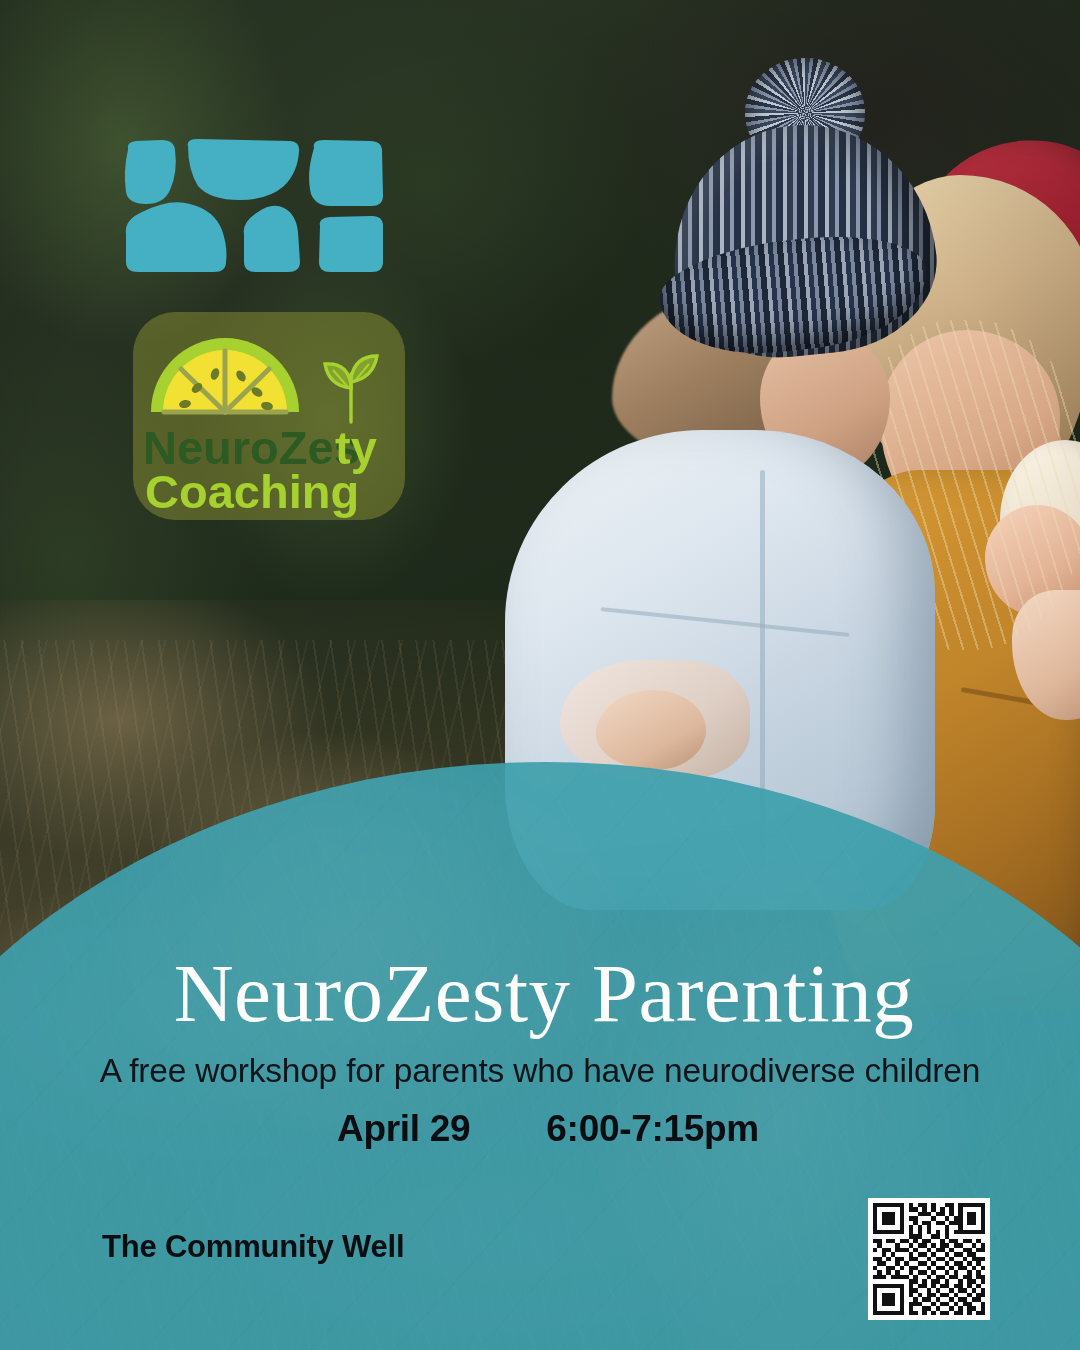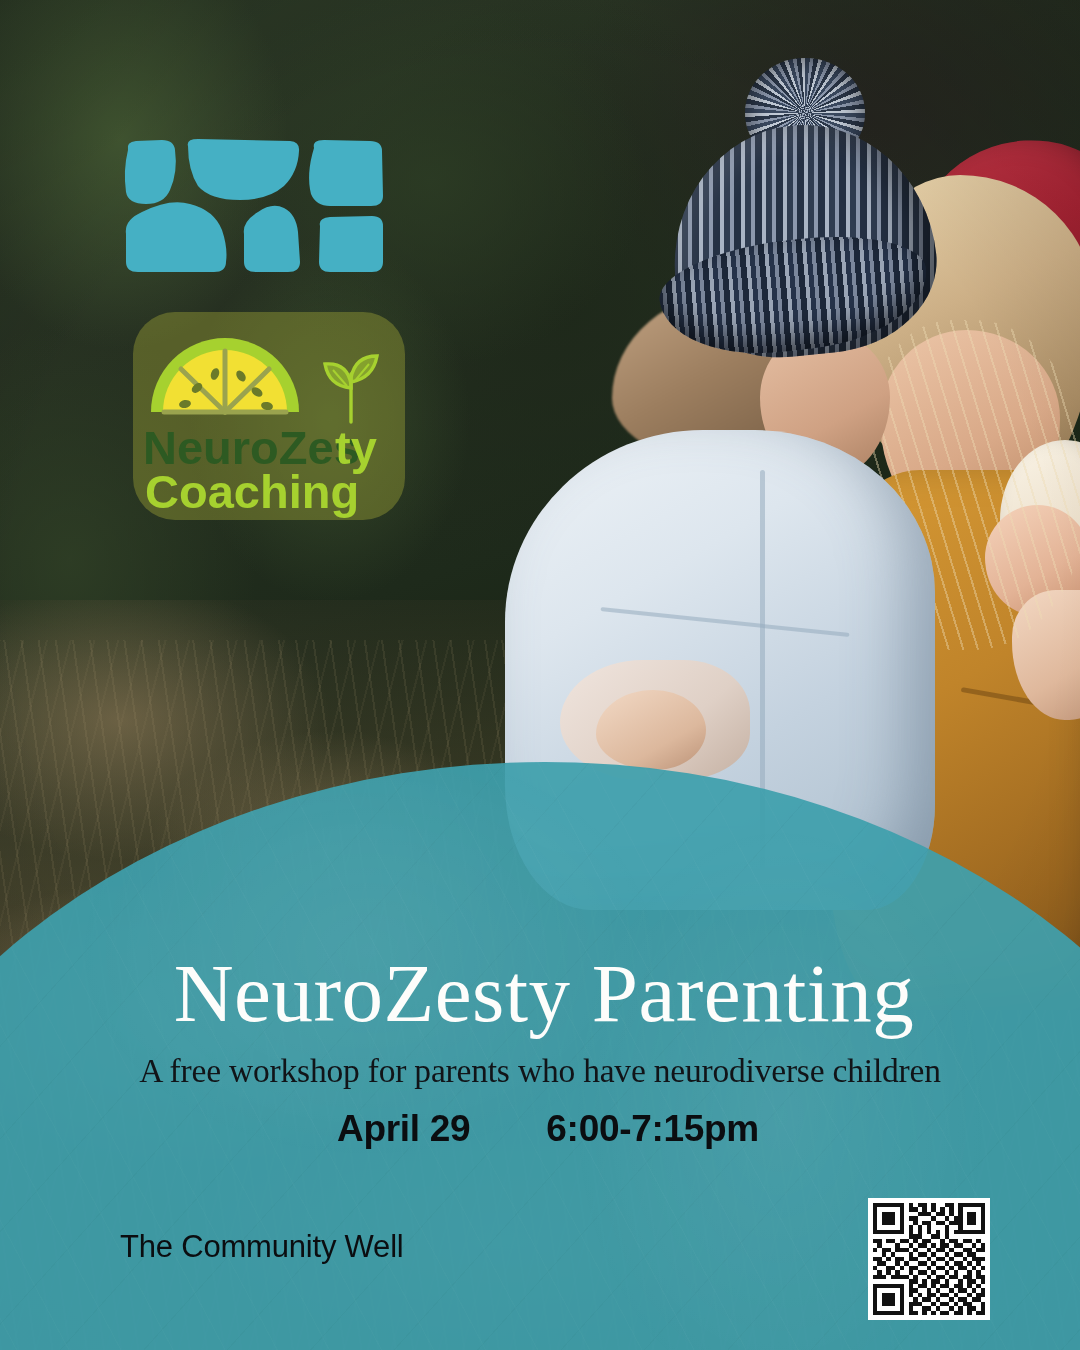--- a/index.html
+++ b/index.html
@@ -257,21 +257,21 @@
     line-height: 1;
     letter-spacing: .5px;
     white-space: nowrap;
     padding-left: 8px;
   }
   .subhead {
     position: absolute;
     left: 0; right: 0; top: 1054px;
     text-align: center;
     color: #111418;
-    font-family: Liberation Serif, serif;
+    font-family: Liberation Sans, sans-serif;
     font-size: 33.5px;
     line-height: 1;
     letter-spacing: -.2px;
     white-space: nowrap;
   }
   .when-row {
     position: absolute;
     left: 0; right: 0; top: 1108px;
     display: flex;
     justify-content: center;
@@ -281,23 +281,23 @@
     font-weight: bold;
     font-size: 37px;
     letter-spacing: -.3px;
     white-space: nowrap;
     padding-left: 16px;
   }
 
   
   .venue {
     position: absolute;
-    left: 120px; top: 1226px;
+    left: 102px; top: 1226px;
     color: #0b0d10;
-    font-weight: normal;
+    font-weight: bold;
     font-size: 31px;
     line-height: 1.35;
     letter-spacing: -.2px;
     white-space: nowrap;
   }
 
   
   .qr {
     position: absolute;
     left: 868px; top: 1198px;

